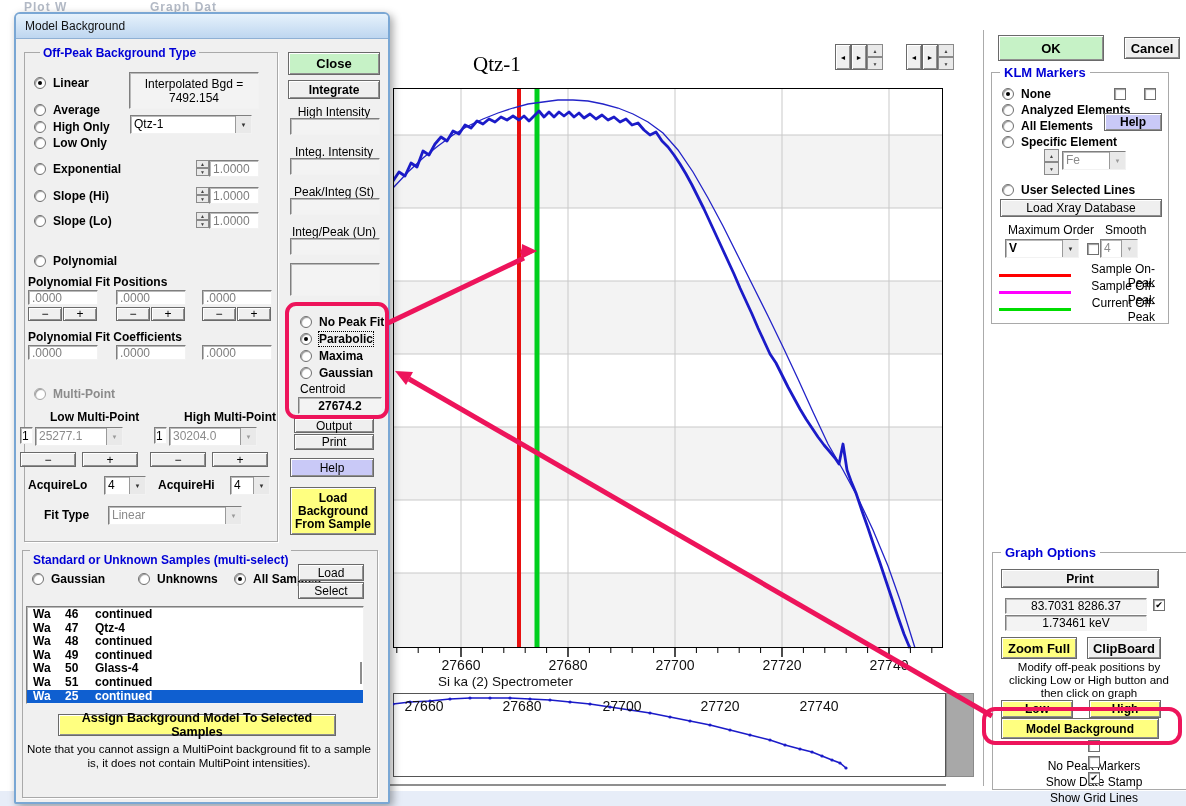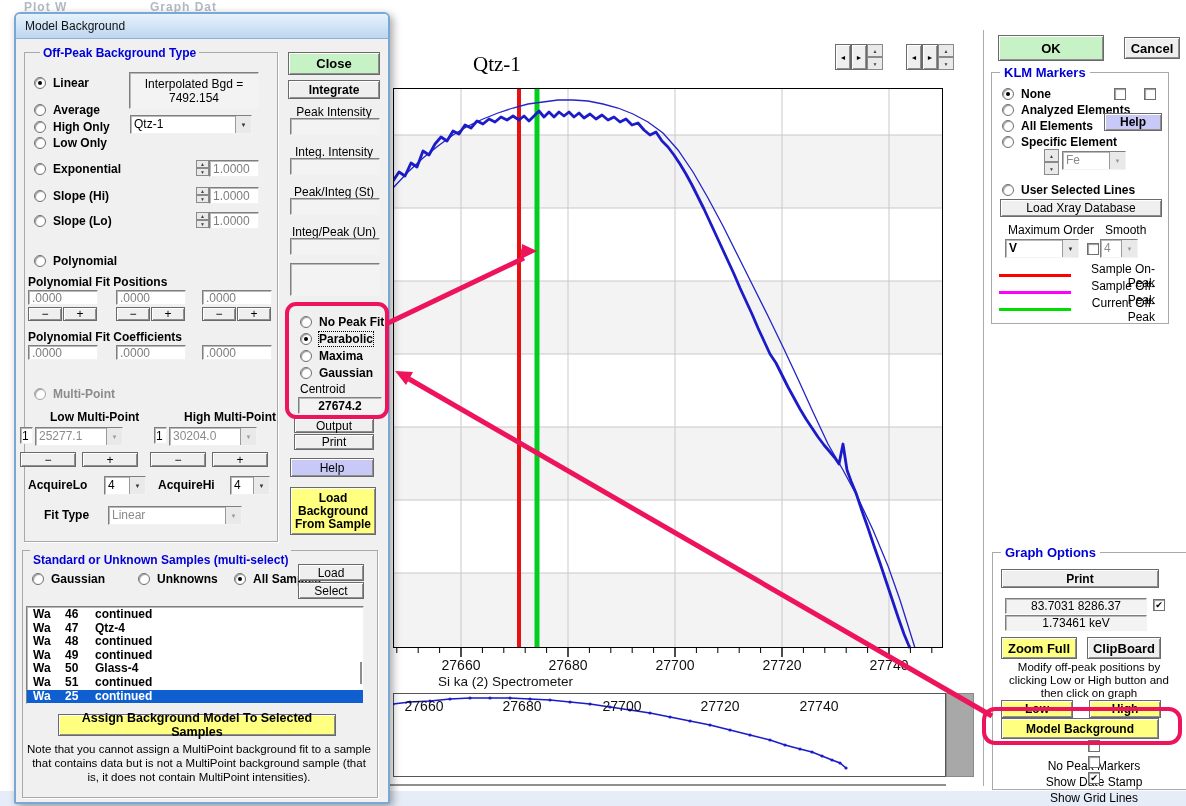--- a/index.html
+++ b/index.html
@@ -398,21 +398,21 @@
         <span class="a">▼</span>
       </div>
     <div class="lbl b" style="left:28px;top:494px;">Fit Type</div>
     <div class="dd dis" style="left:92px;top:492px;width:134px;height:19px;">
         <span class="t">Linear</span>
         <span class="a">▼</span>
       </div>
 
     <div class="btn green b abs" style="left:272px;top:38px;width:92px;height:23px;font-size:13px;">Close</div>
     <div class="btn b abs" style="left:272px;top:66px;width:92px;height:19px;">Integrate</div>
-    <div class="lbl" style="left:272px;top:91px;width:92px;text-align:center;">Peak Intensity</div>
+    <div class="lbl" style="left:272px;top:91px;width:92px;text-align:center;">High Intensity</div>
     <div class="field abs graybg" style="left:274px;top:104px;width:90px;height:17px;"></div>
     <div class="lbl" style="left:272px;top:131px;width:92px;text-align:center;">Integ. Intensity</div>
     <div class="field abs graybg" style="left:274px;top:144px;width:90px;height:17px;"></div>
     <div class="lbl" style="left:272px;top:171px;width:92px;text-align:center;">Peak/Integ (St)</div>
     <div class="field abs graybg" style="left:274px;top:184px;width:90px;height:17px;"></div>
     <div class="lbl" style="left:272px;top:211px;width:92px;text-align:center;">Integ/Peak (Un)</div>
     <div class="field abs graybg" style="left:274px;top:224px;width:90px;height:17px;"></div>
     <div class="field abs graybg" style="left:274px;top:249px;width:90px;height:33px;"></div>
 
     <div class="rrow" style="left:284px;top:301px;">
@@ -493,21 +493,20 @@
         <div class="listrow sel">
           <span style="left: 6px;">Wa</span>
           <span style="left: 38px;">25</span>
           <span style="left: 68px;">continued</span>
         </div>
       </div>
     <div class="abs" style="left:344px;top:648px;width:2px;height:22px;background:#8d8d8d;"></div>
     <div class="btn yellow b abs" style="left:42px;top:700px;width:278px;height:22px;font-size:12.5px;">Assign Background Model To Selected Samples</div>
     <div class="abs fs11" style="left:10px;top:728px;width:346px;text-align:center;line-height:14px;">
       <div>Note that you cannot assign a MultiPoint background fit to a sample</div>
-        <div>that contains data but is not a MultiPoint background sample (that</div>
         <div>is, it does not contain MultiPoint intensities).</div>
     </div>
   </div>
 
   <svg class="abs" style="left:0;top:0;pointer-events:none;" width="1186" height="806" viewBox="0 0 1186 806">
     <rect x="287" y="304" width="100" height="113" rx="9" fill="none" stroke="#ed145b" stroke-width="4"></rect>
     <rect x="984" y="709" width="196" height="34" rx="11" fill="none" stroke="#ed145b" stroke-width="4"></rect>
     <g>
       <line x1="388" y1="323" x2="524" y2="258" stroke="#ed145b" stroke-width="5"></line>
       <polygon points="537,251 523,258 526,264 520,252 523,247" fill="#ed145b"></polygon>

